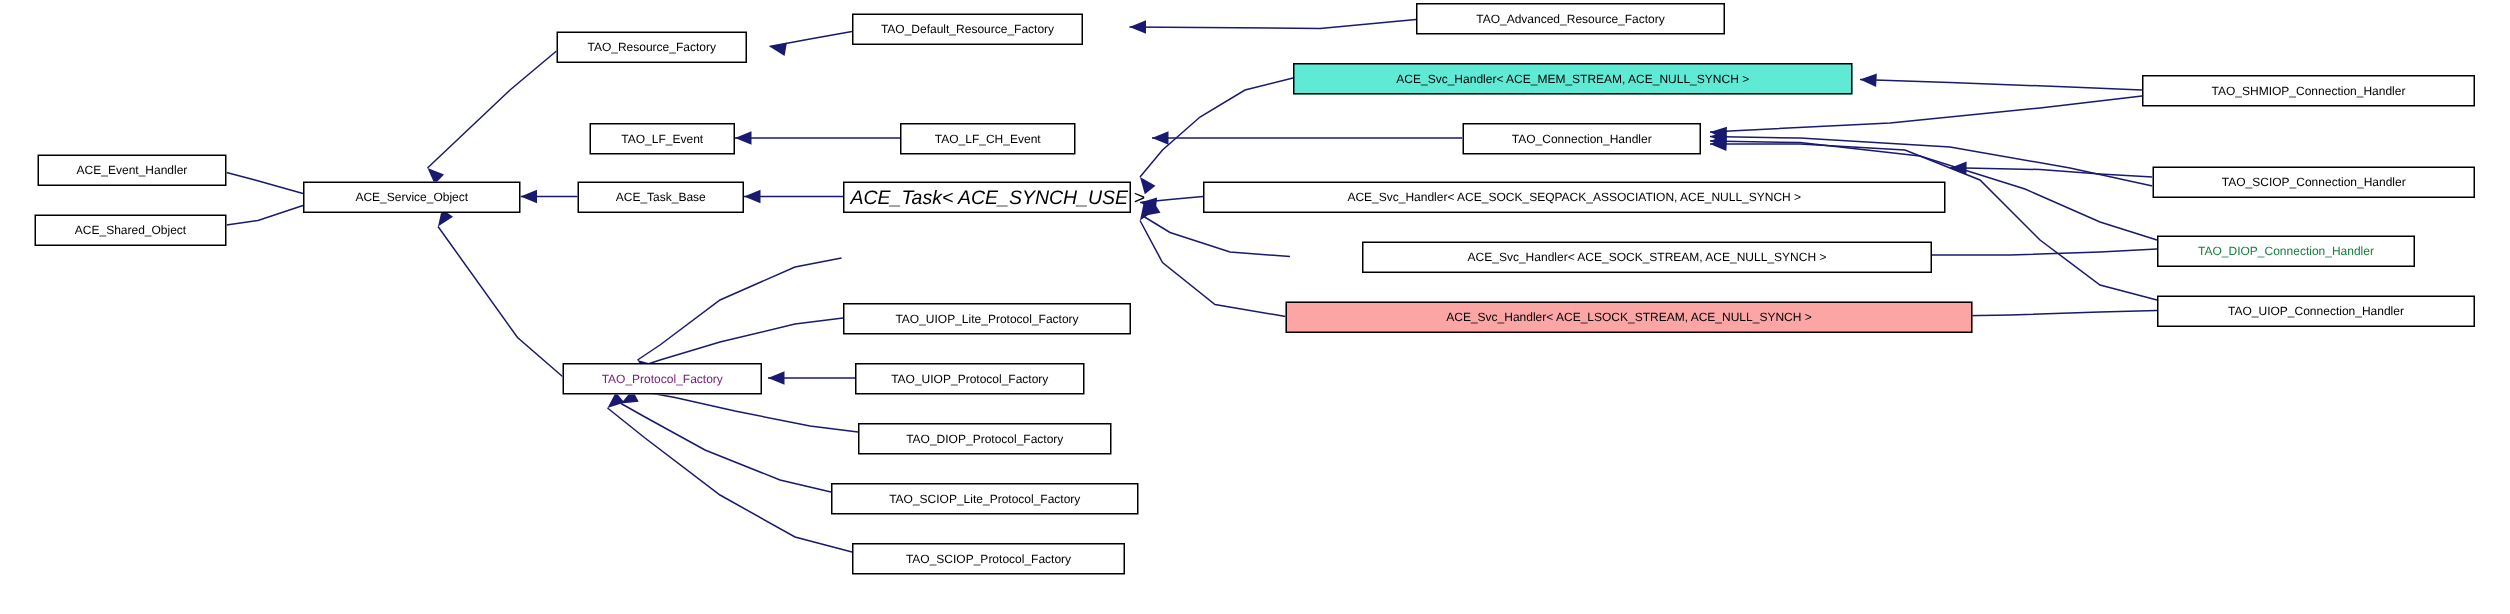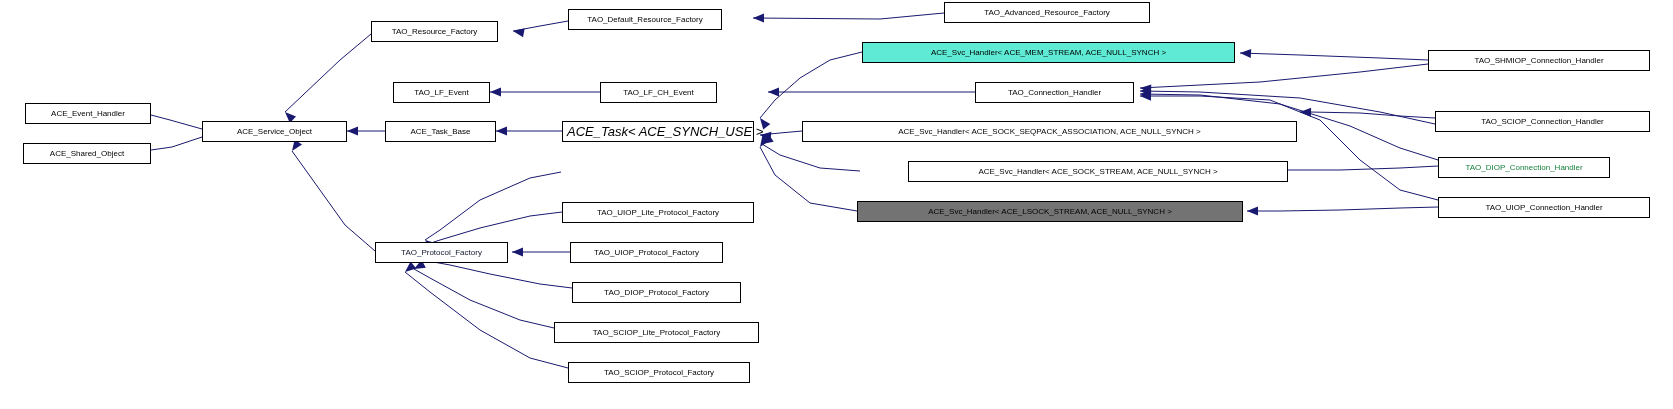--- a/index.html
+++ b/index.html
@@ -116,21 +116,21 @@
     </div>
     <div class="node" style="left: 371px; top: 21px; width: 127px; border-color: rgb(0, 0, 0); background: rgb(255, 255, 255); color: rgb(0, 0, 0);">
       <span style="font-size: 8px;">TAO_Resource_Factory</span>
     </div>
     <div class="node" style="left: 393px; top: 82px; width: 97px; border-color: rgb(0, 0, 0); background: rgb(255, 255, 255); color: rgb(0, 0, 0);">
       <span style="font-size: 8px;">TAO_LF_Event</span>
     </div>
     <div class="node" style="left: 385px; top: 121px; width: 111px; border-color: rgb(0, 0, 0); background: rgb(255, 255, 255); color: rgb(0, 0, 0);">
       <span style="font-size: 8px;">ACE_Task_Base</span>
     </div>
-    <div class="node" style="left: 375px; top: 242px; width: 133px; border-color: rgb(0, 0, 0); background: rgb(255, 255, 255); color: #0f172a;">
+    <div class="node" style="left: 375px; top: 242px; width: 133px; border-color: rgb(0, 0, 0); background: rgb(255, 255, 255); color: #701a75;">
       <span style="font-size: 8px;">TAO_Protocol_Factory</span>
     </div>
     <div class="node" style="left: 568px; top: 9px; width: 154px; border-color: rgb(0, 0, 0); background: rgb(255, 255, 255); color: rgb(0, 0, 0);">
       <span style="font-size: 8px;">TAO_Default_Resource_Factory</span>
     </div>
     <div class="node" style="left: 600px; top: 82px; width: 117px; border-color: rgb(0, 0, 0); background: rgb(255, 255, 255); color: rgb(0, 0, 0);">
       <span style="font-size: 8px;">TAO_LF_CH_Event</span>
     </div>
     <div class="node" style="left: 562px; top: 121px; width: 192px; border-color: rgb(0, 0, 0); background: rgb(255, 255, 255); color: rgb(0, 0, 0);">
       <span style="font-size: 13px; font-style: italic;">ACE_Task&lt; ACE_SYNCH_USE &gt;</span>
@@ -158,21 +158,21 @@
     </div>
     <div class="node" style="left: 975px; top: 82px; width: 159px; border-color: rgb(0, 0, 0); background: rgb(255, 255, 255); color: rgb(0, 0, 0);">
       <span style="font-size: 8px;">TAO_Connection_Handler</span>
     </div>
     <div class="node" style="left: 802px; top: 121px; width: 495px; border-color: rgb(0, 0, 0); background: rgb(255, 255, 255); color: rgb(0, 0, 0);">
       <span style="font-size: 8px;">ACE_Svc_Handler&lt; ACE_SOCK_SEQPACK_ASSOCIATION, ACE_NULL_SYNCH &gt;</span>
     </div>
     <div class="node" style="left: 860px; top: 161px; width: 380px; border-color: rgb(0, 0, 0); background: rgb(255, 255, 255); color: rgb(0, 0, 0); margin-left: 48px;">
       <span style="font-size: 8px;">ACE_Svc_Handler&lt; ACE_SOCK_STREAM, ACE_NULL_SYNCH &gt;</span>
     </div>
-    <div class="node" style="left: 857px; top: 201px; width: 386px; border-color: rgb(0, 0, 0); background: #737373; color: rgb(0, 0, 0);">
+    <div class="node" style="left: 857px; top: 201px; width: 458px; border-color: rgb(0, 0, 0); background: #fca5a5; color: rgb(0, 0, 0);">
       <span style="font-size: 8px;">ACE_Svc_Handler&lt; ACE_LSOCK_STREAM, ACE_NULL_SYNCH &gt;</span>
     </div>
     <div class="node" style="left: 1428px; top: 50px; width: 222px; border-color: rgb(0, 0, 0); background: rgb(255, 255, 255); color: rgb(0, 0, 0);">
       <span style="font-size: 8px;">TAO_SHMIOP_Connection_Handler</span>
     </div>
     <div class="node" style="left: 1435px; top: 111px; width: 215px; border-color: rgb(0, 0, 0); background: rgb(255, 255, 255); color: rgb(0, 0, 0);">
       <span style="font-size: 8px;">TAO_SCIOP_Connection_Handler</span>
     </div>
     <div class="node" style="left: 1438px; top: 157px; width: 172px; border-color: rgb(0, 0, 0); background: rgb(255, 255, 255); color: #15803d;">
       <span style="font-size: 8px;">TAO_DIOP_Connection_Handler</span>

